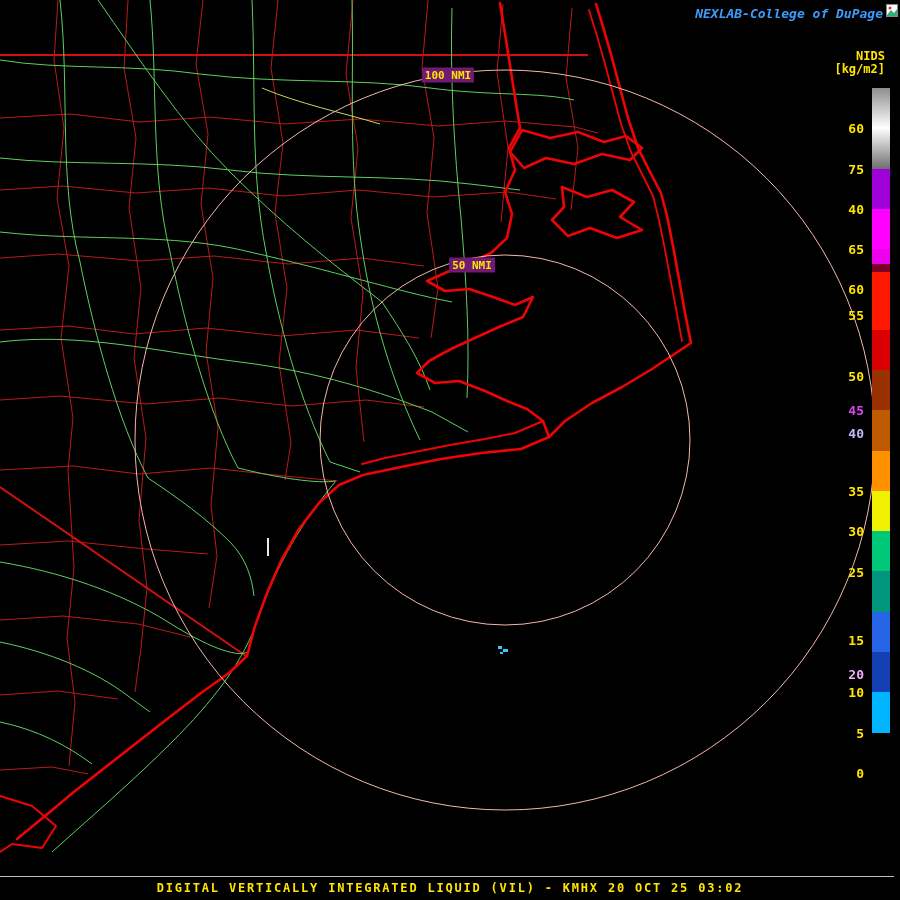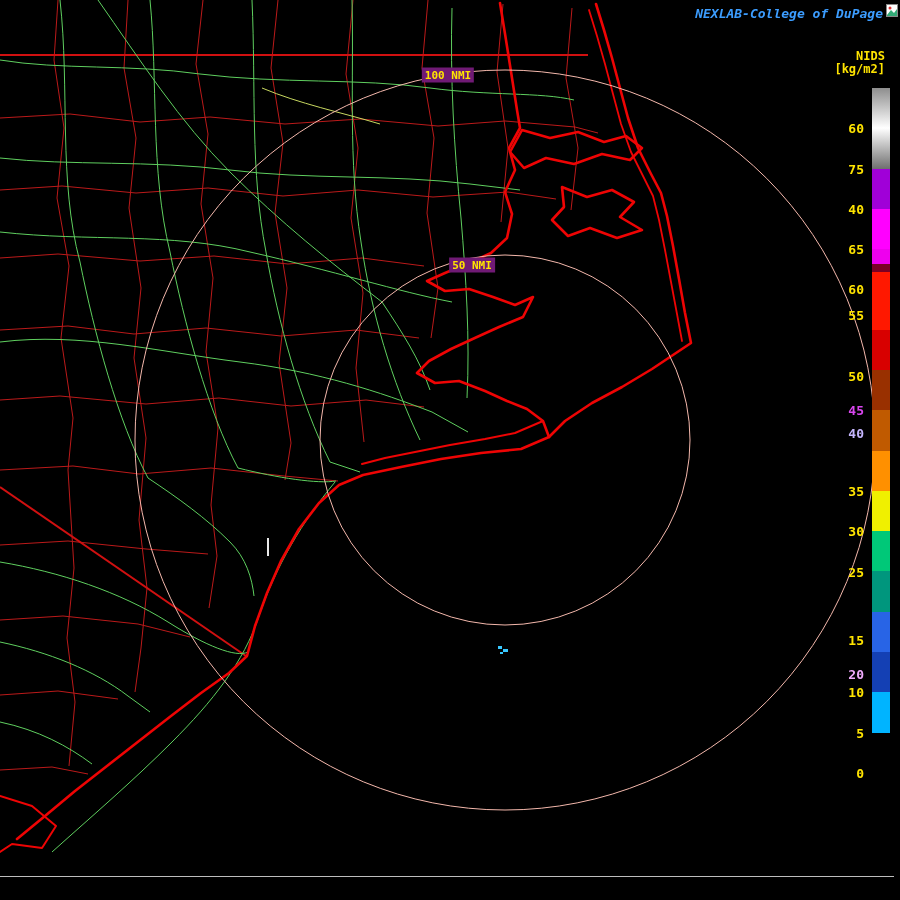--- a/index.html
+++ b/index.html
@@ -146,13 +146,14 @@
       <div class="cb-tick" style="top: 443.235px; color: rgb(255, 228, 0);">30</div>
       <div class="cb-tick" style="top: 483.529px; color: rgb(255, 228, 0);">25</div>
       <div class="cb-tick" style="top: 548px; color: #f0abfc; margin-top: 38px;">20</div>
       <div class="cb-tick" style="top: 552px; color: rgb(255, 228, 0);">15</div>
       <div class="cb-tick" style="top: 604.412px; color: rgb(255, 228, 0);">10</div>
       <div class="cb-tick" style="top: 644.706px; color: rgb(255, 228, 0);">5</div>
       <div class="cb-tick" style="top: 685px; color: rgb(255, 228, 0);">0</div>
     </div>
 
   <div id="footer-line"></div>
+  <div id="footer-text" style="color: rgb(255, 228, 0);">DIGITAL VERTICALLY INTEGRATED LIQUID (VIL) - KMHX 20 OCT 25 03:02</div>
 </div>
 
 </body></html>

